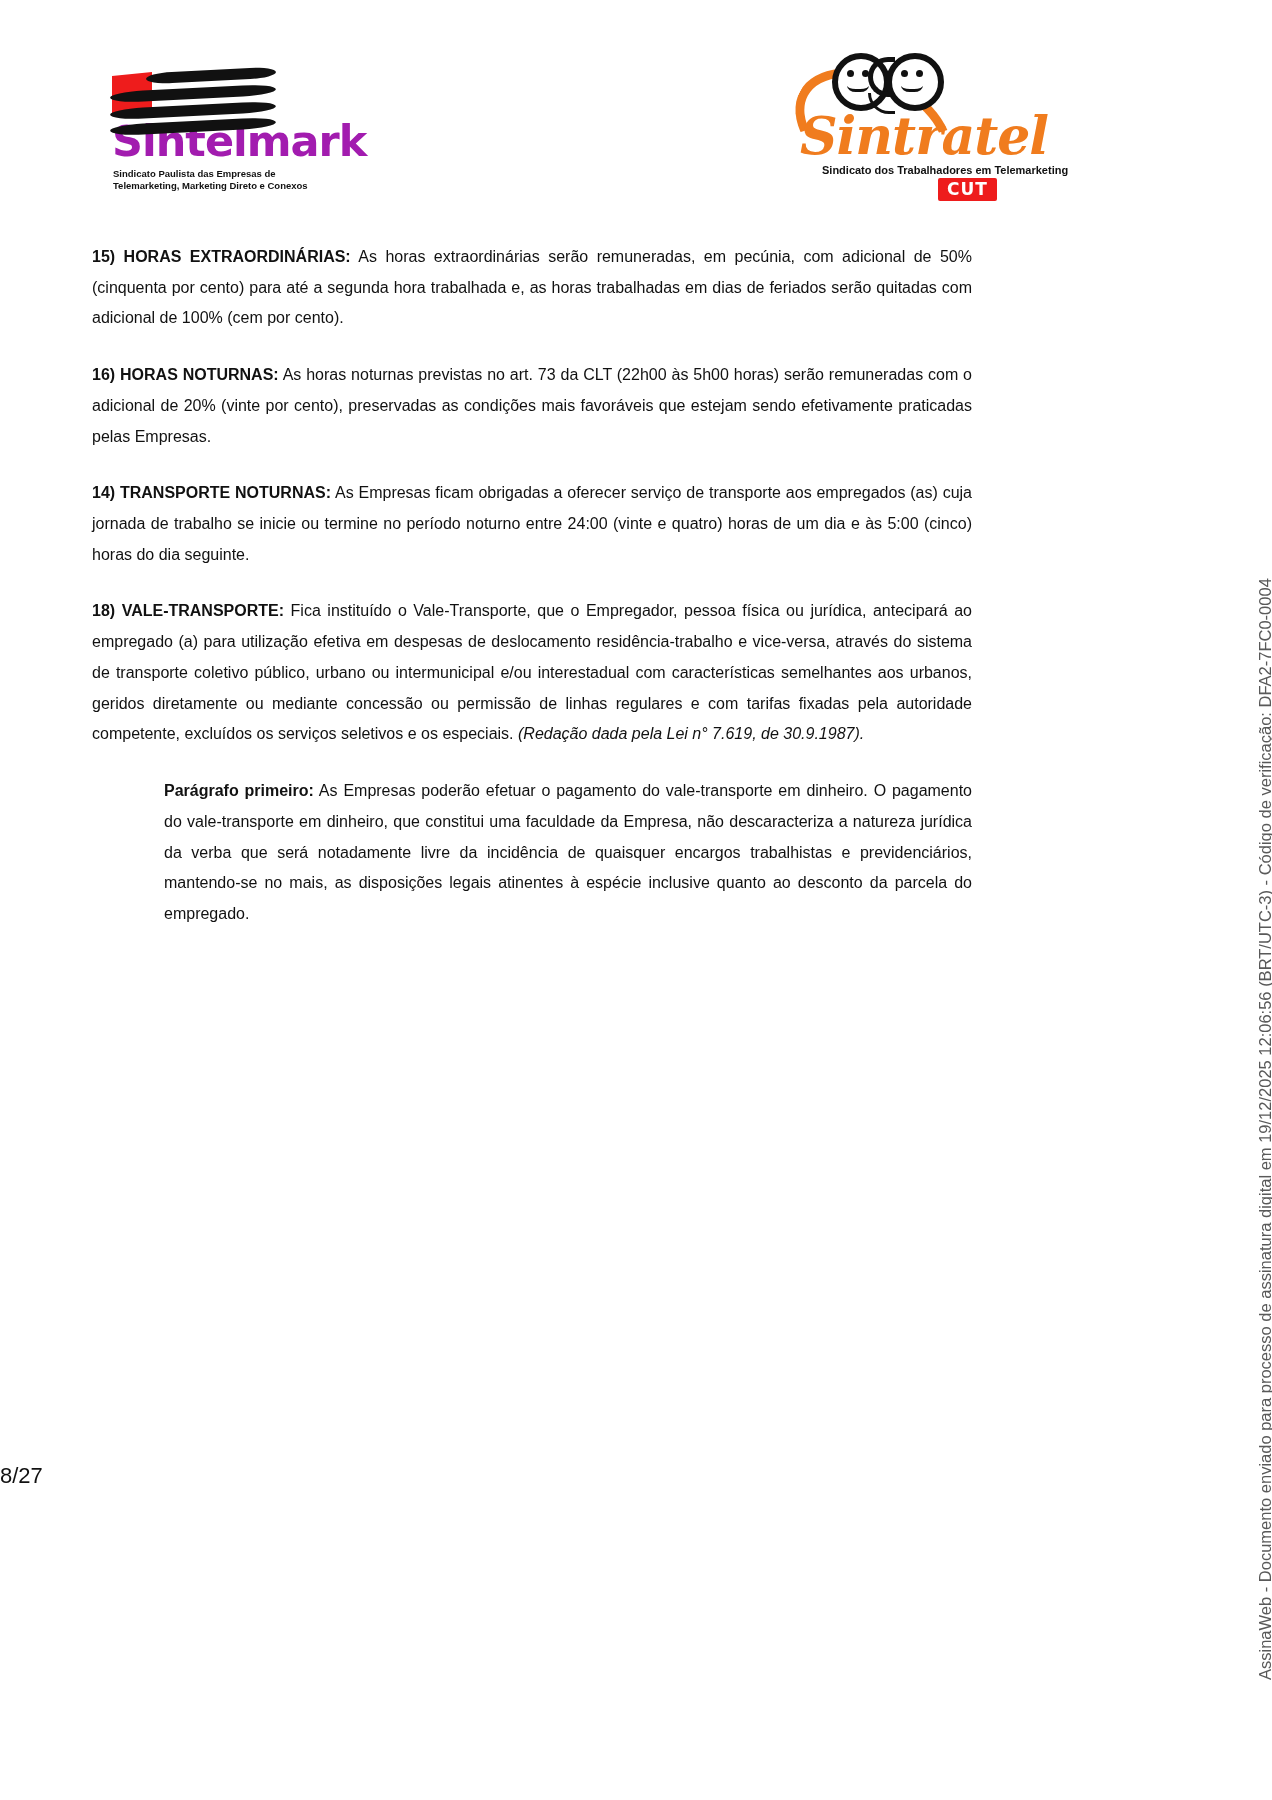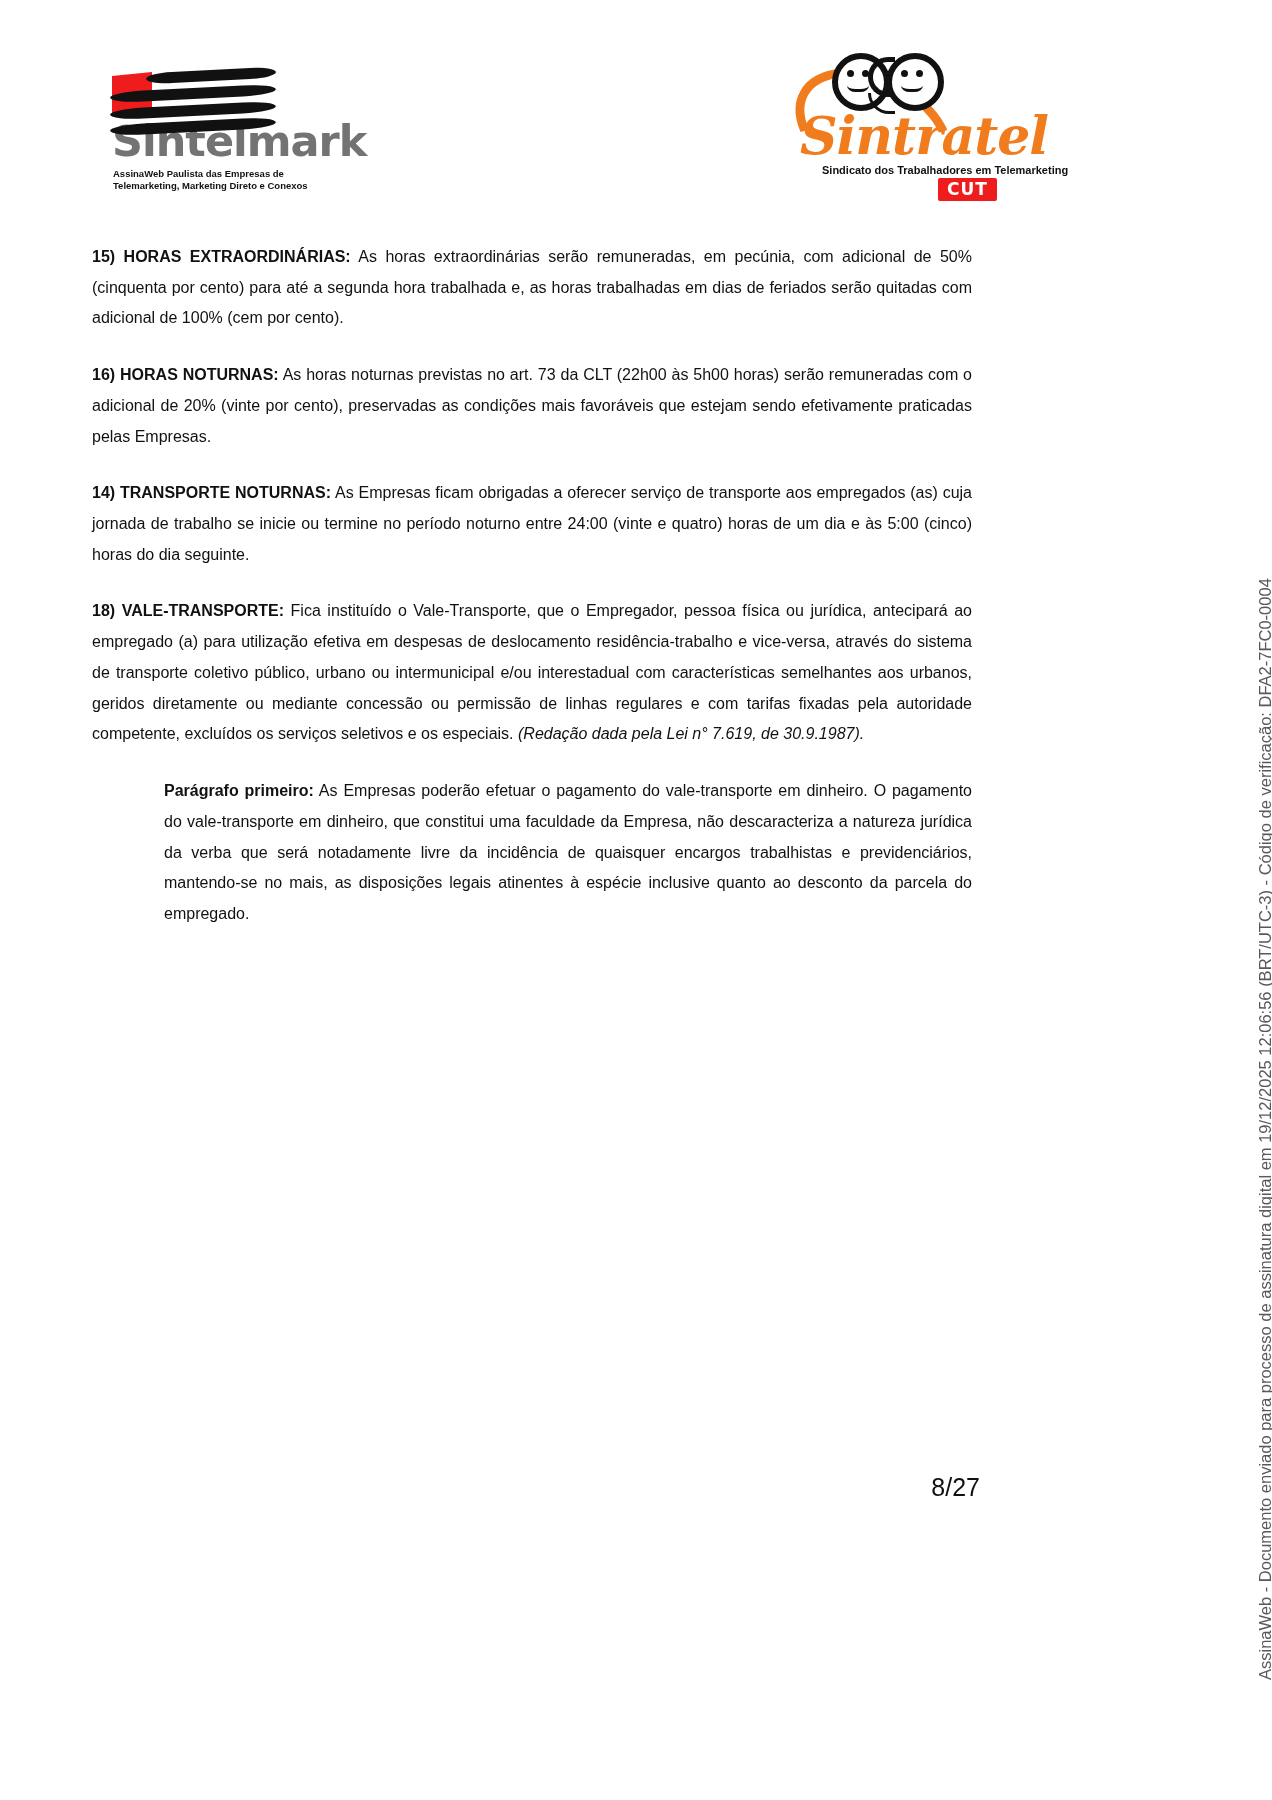--- a/index.html
+++ b/index.html
@@ -59,21 +59,21 @@
     border-radius: 40% / 100%;
   }
   .stripe.s1 { top: 12px; left: 42px; width: 130px; transform: rotate(-3deg); }
   .stripe.s2 { top: 30px; width: 166px; transform: rotate(-3deg); }
   .stripe.s3 { top: 47px; width: 166px; transform: rotate(-3deg); }
   .stripe.s4 { top: 63px; width: 166px; transform: rotate(-3deg); }
   .sintelmark-word {
     font-family: "DejaVu Sans", sans-serif;
     font-weight: bold;
     font-size: 43px;
-    color: #737373;
+    color: #a21caf;
     letter-spacing: -1px;
     line-height: 1;
     margin-top: -16px;
     margin-left: 20px;
   }
   .logo-left-sub {
     font-family: "Liberation Sans", sans-serif;
     font-weight: bold;
     font-size: 9.5px;
     line-height: 1.25;
@@ -228,44 +228,43 @@
     color: #595959;
   }
   .side-stamp .l1 { left: 44px; top: 1680px; }
 
   
   .page-number {
     position: absolute;
     left: 0;
     top: 1463px;
     width: 980px;
-    text-align: right;
-    font-size: 25px;
+    text-align: left;
+    font-size: 22px;
     color: #111111;
-    margin-top: 10px;
   }
 </style>
 </head>
 <body>
 
 <div class="page">
 
   <div class="header">
 
     <div class="logo-left">
       <div class="flag-wrap">
         <div class="flag-red"></div>
         <div class="stripe s1"></div>
         <div class="stripe s2"></div>
         <div class="stripe s3"></div>
         <div class="stripe s4"></div>
       </div>
       <div class="sintelmark-word">Sintelmark</div>
       <div class="logo-left-sub">
-        <div>AssinaWeb Paulista das Empresas de</div>
+        <div>Sindicato Paulista das Empresas de</div>
         <div>Telemarketing, Marketing Direto e Conexos</div>
       </div>
     </div>
 
     <div class="logo-right">
       <div class="swoosh"></div>
 
       <div class="face f1">
         <div class="headset"></div>
         <div class="eye l"></div>

